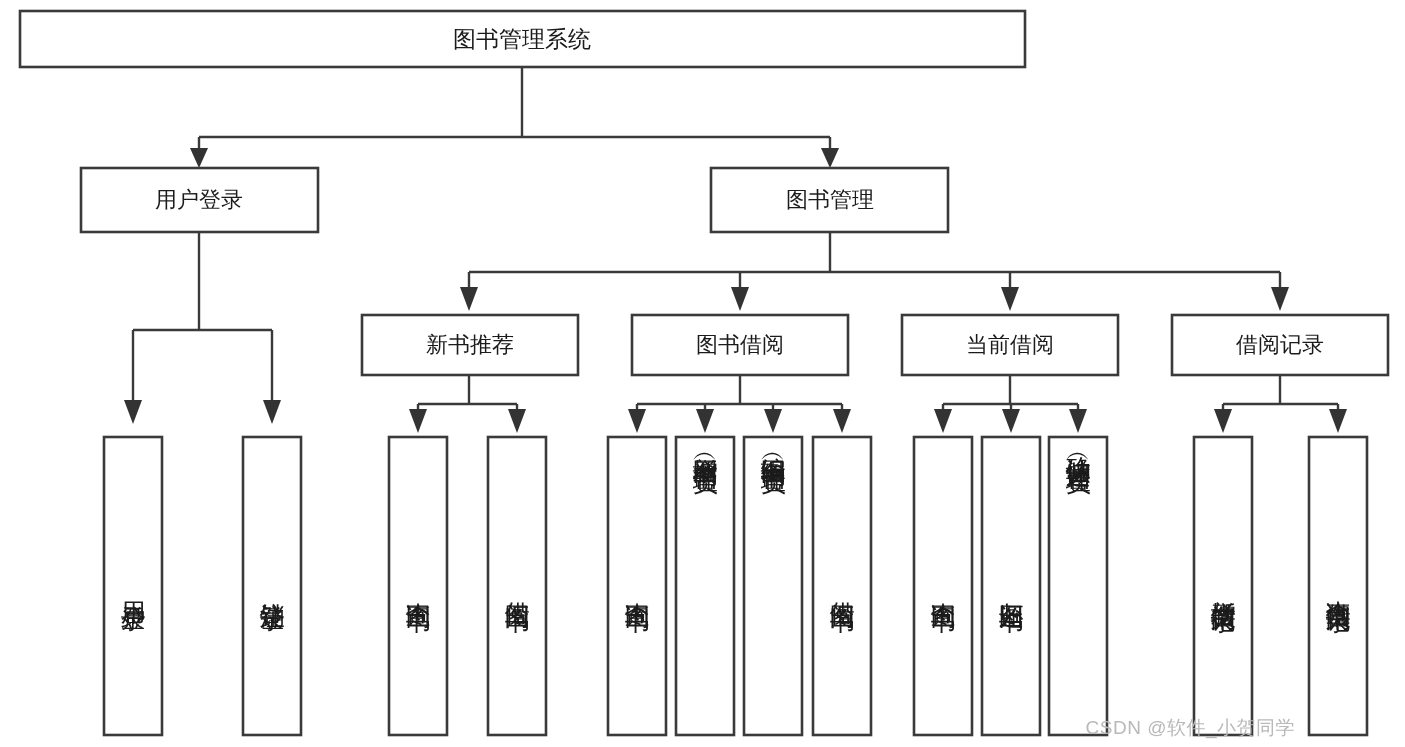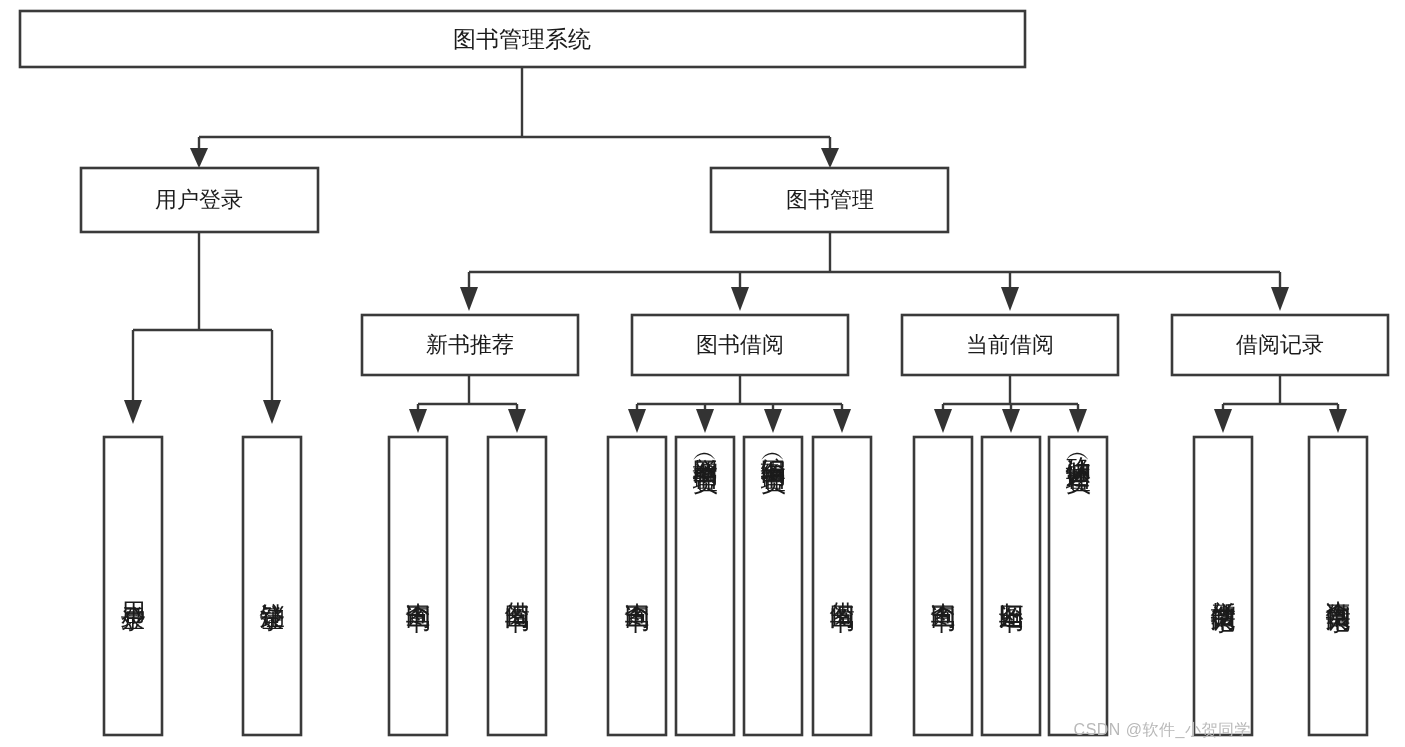--- a/index.html
+++ b/index.html
@@ -11,20 +11,21 @@
     width: 1405px;
     height: 747px;
     font-family: "Liberation Sans", "DejaVu Sans", sans-serif;
     overflow: hidden;
   }
   #diagram-root {
     position: relative;
     width: 1259px;
     height: 747px;
     background: #ffffff;
+    padding-left: 44px;
   }
   svg#flow-svg {
     position: absolute;
     left: 0;
     top: 0;
     width: 1405px;
     height: 747px;
     display: block;
   }
   .node-box {
@@ -72,21 +73,21 @@
     letter-spacing: 2px;
     color: #1b1b1b;
     white-space: nowrap;
     text-align: center;
   }
   #watermark {
     position: absolute;
     right: 8px;
     bottom: 6px;
     font-family: "Liberation Sans", "DejaVu Sans", sans-serif;
-    font-size: 16px;
+    font-size: 19px;
     color: #b9b9b9;
     letter-spacing: 0.5px;
     white-space: nowrap;
   }
 </style>
 </head>
 <body>
 
 <div id="diagram-root">
 

